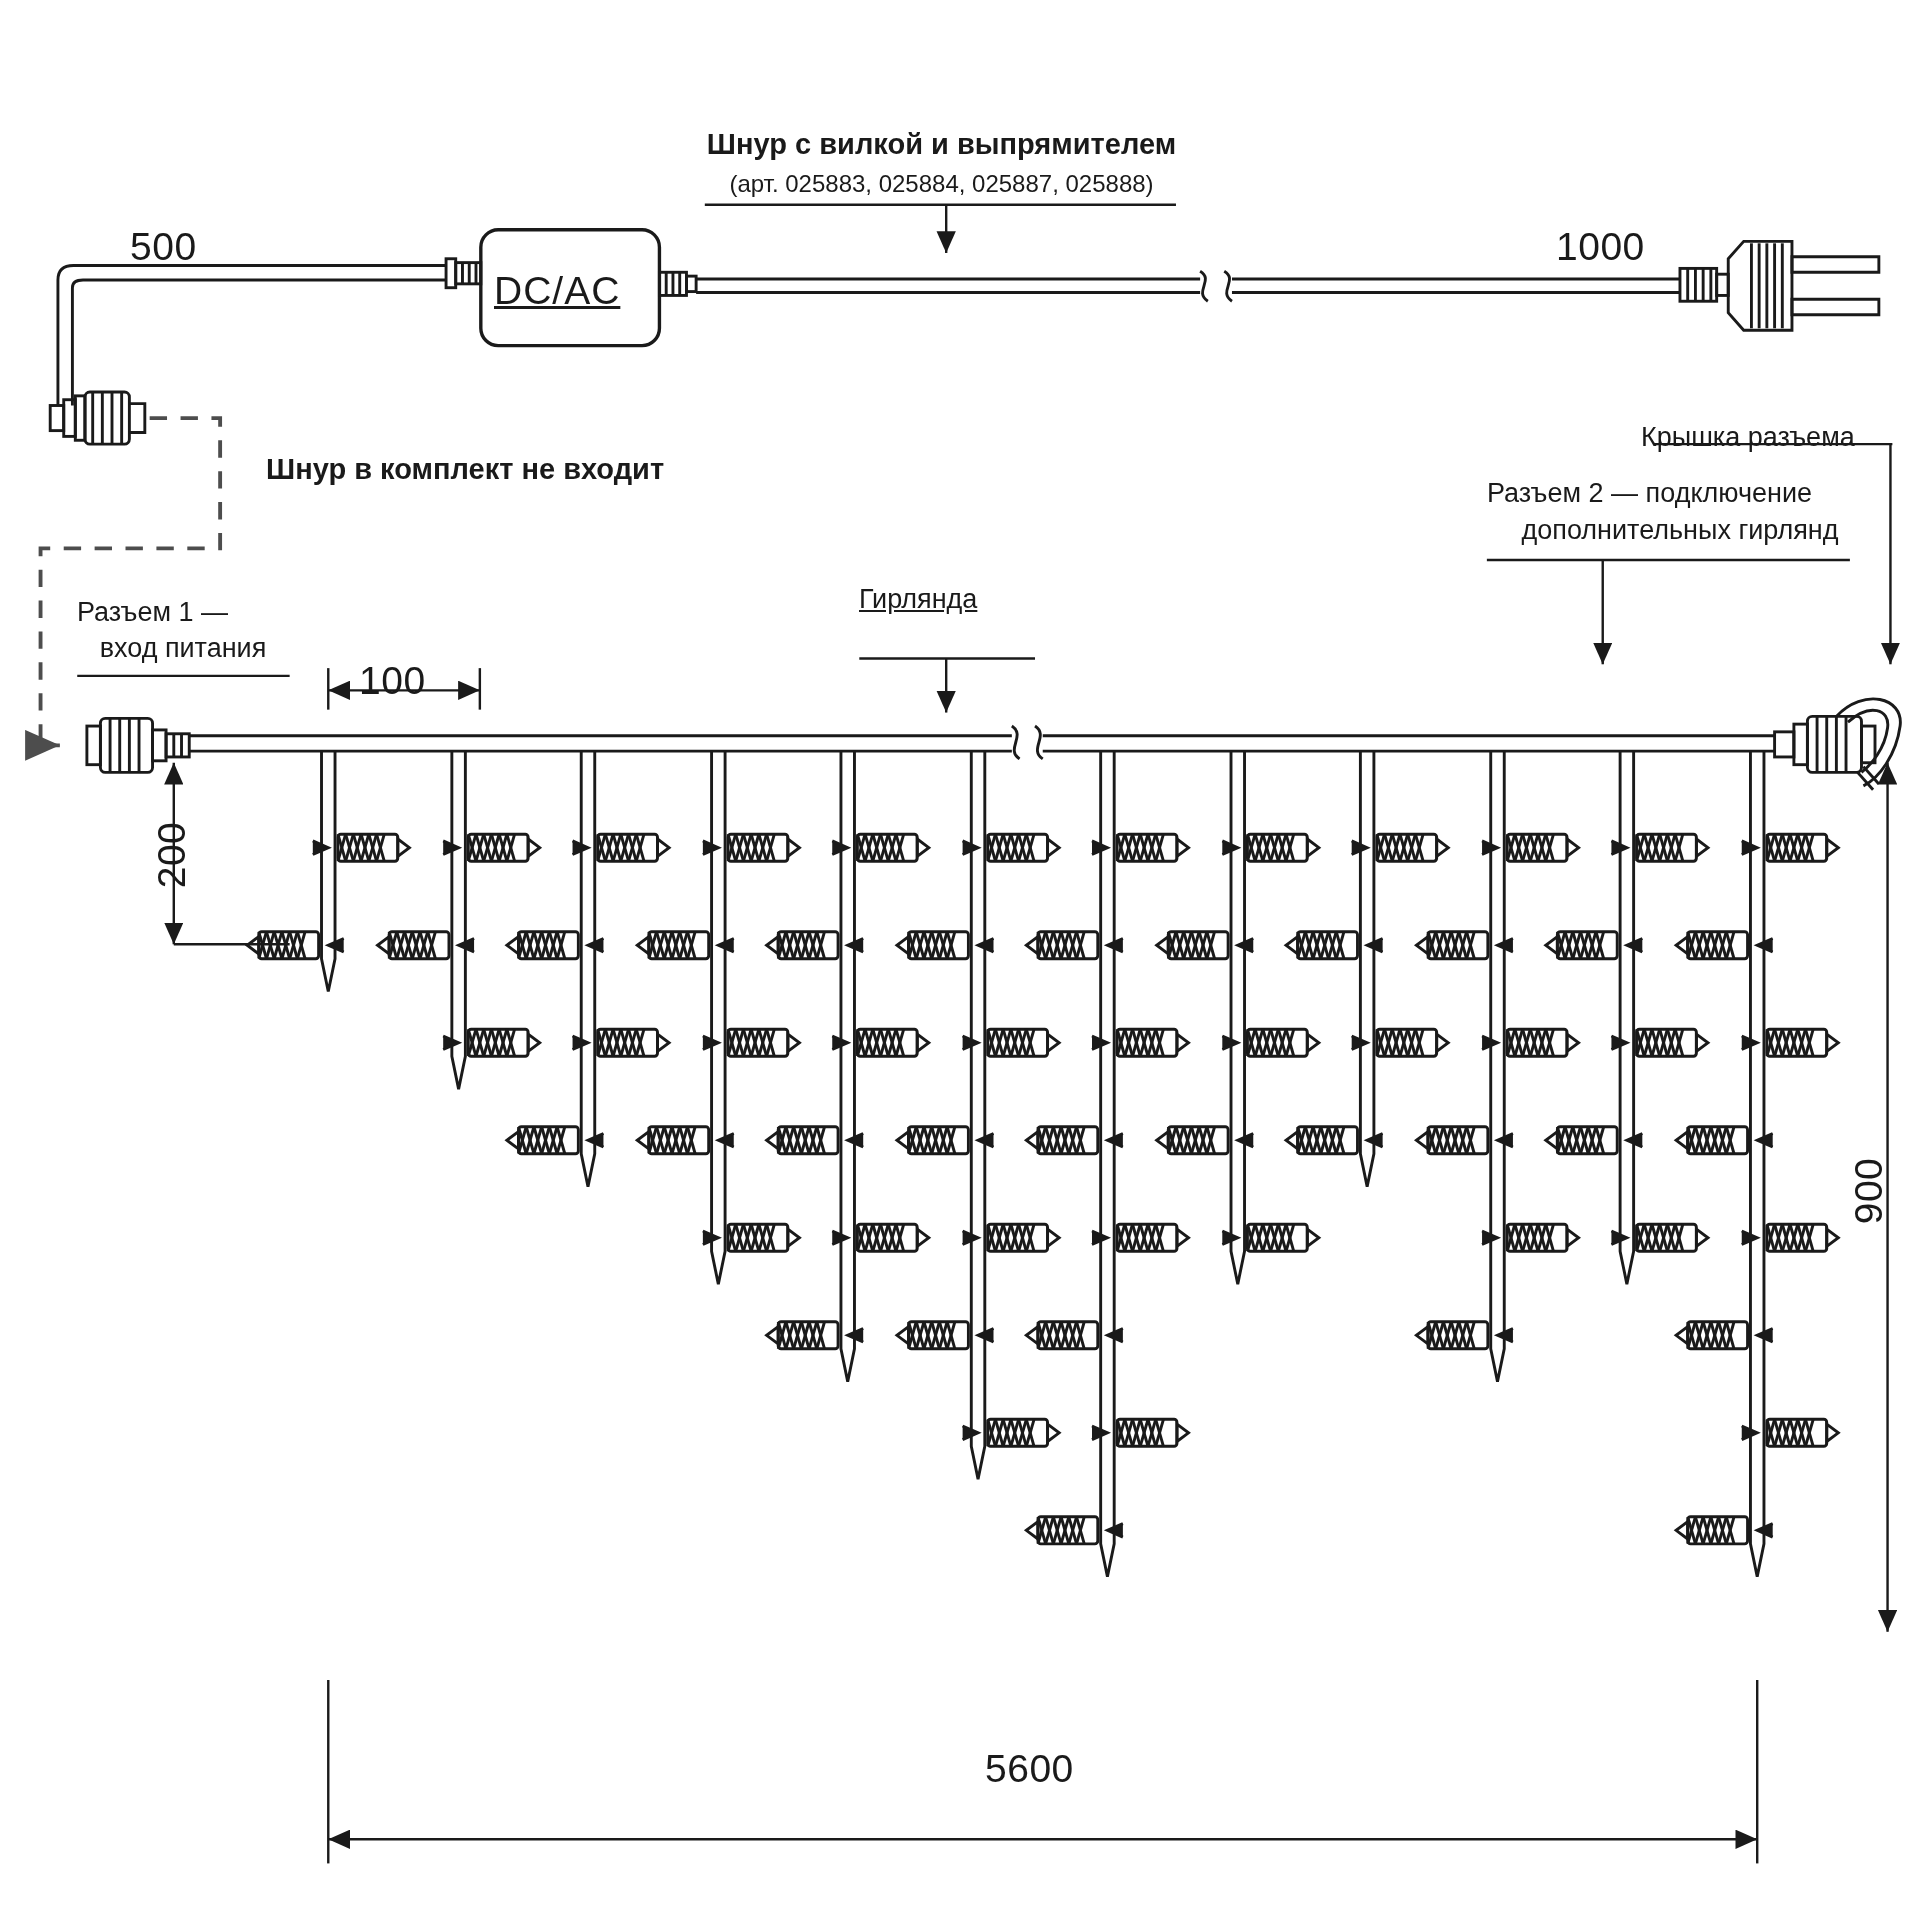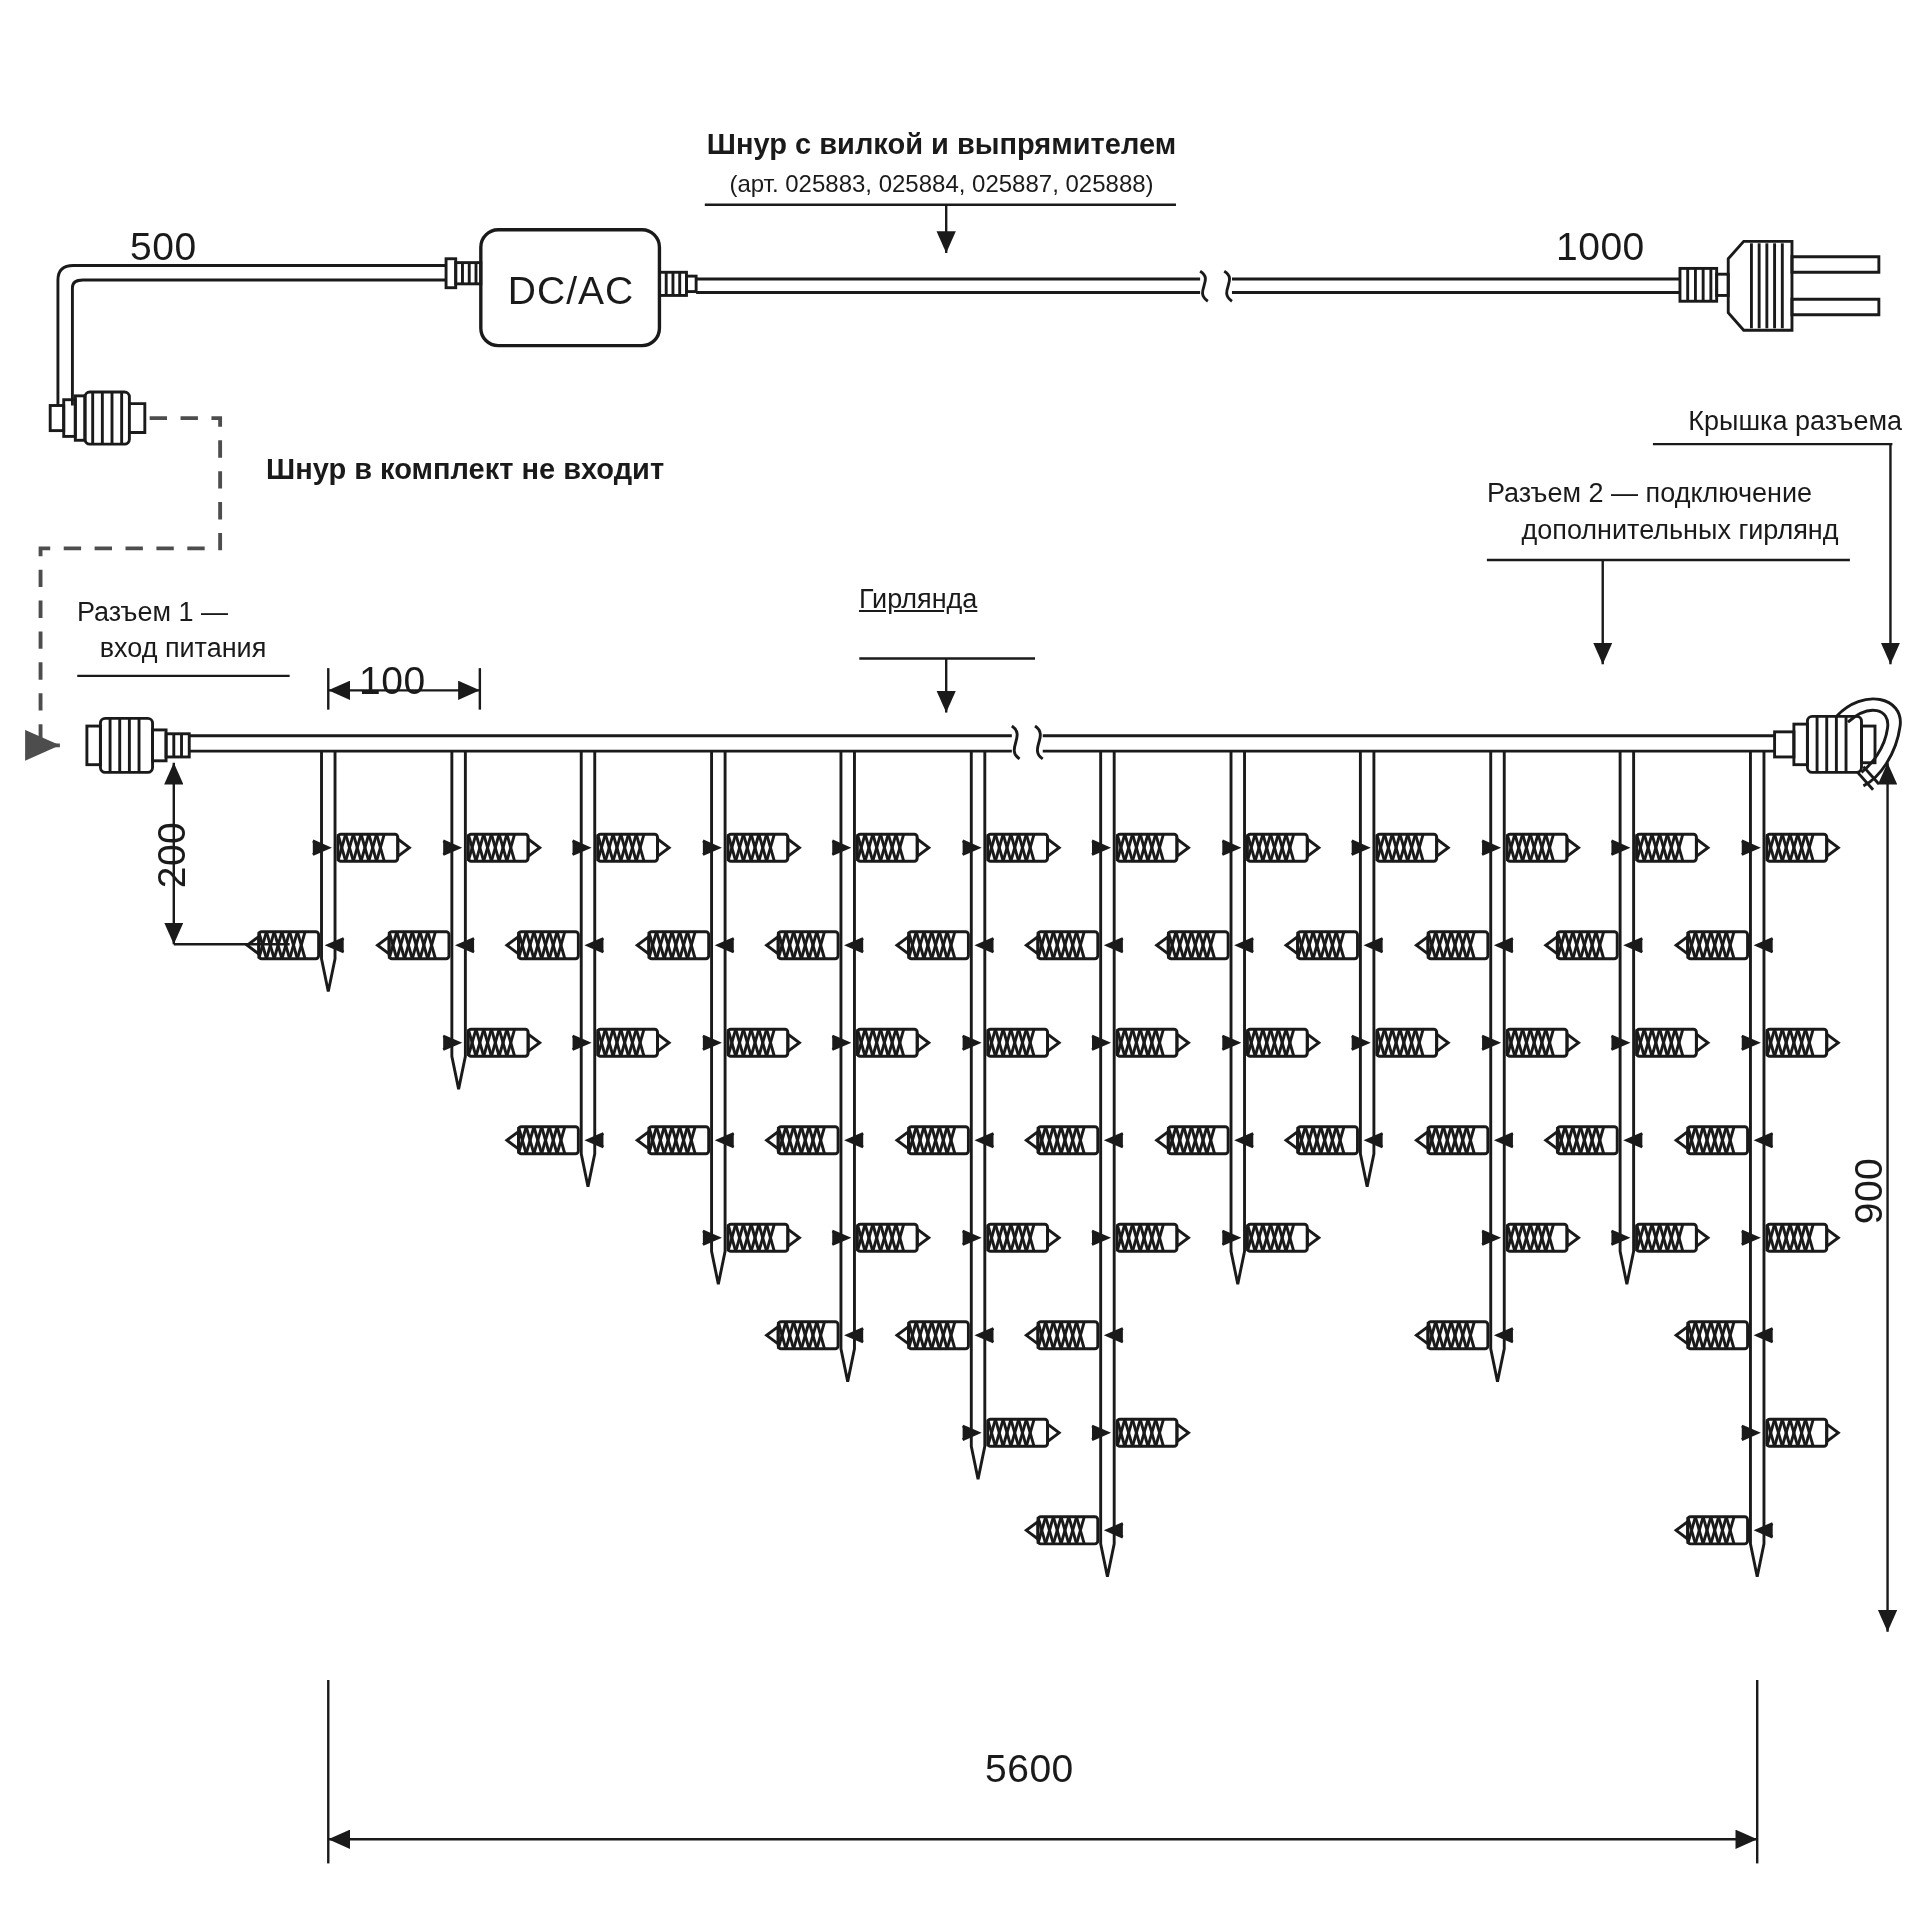--- a/index.html
+++ b/index.html
@@ -1335,25 +1335,25 @@
     </g>
   </svg>
 
   <div class="lbl note" style="left:705px; top:127px; width:473px;">Шнур с вилкой и выпрямителем</div>
   <div class="lbl note-small" style="left:705px; top:170px; width:473px;">(арт. 025883, 025884, 025887, 025888)</div>
 
   <div class="lbl dim" style="left:130px; top:224px;">500</div>
 
   <div class="lbl dim" style="left:1556px; top:224px;">1000</div>
 
-  <div class="lbl dcac" style="left:494px; top:268px; width:154px; text-align:center;">DC/AC</div>
+  <div class="lbl dcac" style="left:494px; top:268px; width:154px; text-align:left;text-decoration:underline;">DC/AC</div>
 
   <div class="lbl note" style="left:266px; top:452px; width:434px; text-align:left;">Шнур в комплект не входит</div>
 
-  <div class="lbl callout" style="left:1641px; top:406px; width:261px; text-align:right;">Крышка разъема</div>
+  <div class="lbl callout" style="left:1641px; top:422px; width:261px; text-align:left;">Крышка разъема</div>
 
   <div class="lbl callout" style="left:1487px; top:478px; width:386px; text-align:left;">Разъем 2 — подключение</div>
   <div class="lbl callout" style="left:1487px; top:515px; width:386px; text-align:center;">дополнительных гирлянд</div>
 
   <div class="lbl callout" style="left:859px; top:584px; width:176px; text-align:left;text-decoration:underline;">Гирлянда</div>
 
   <div class="lbl callout-left" style="left:77px; top:597px; width:212px; text-align:left;">Разъем 1 —</div>
   <div class="lbl callout-left" style="left:77px; top:633px; width:212px; text-align:center;">вход питания</div>
 
   <div class="lbl dim" style="left:359px; top:658px;">100</div>

